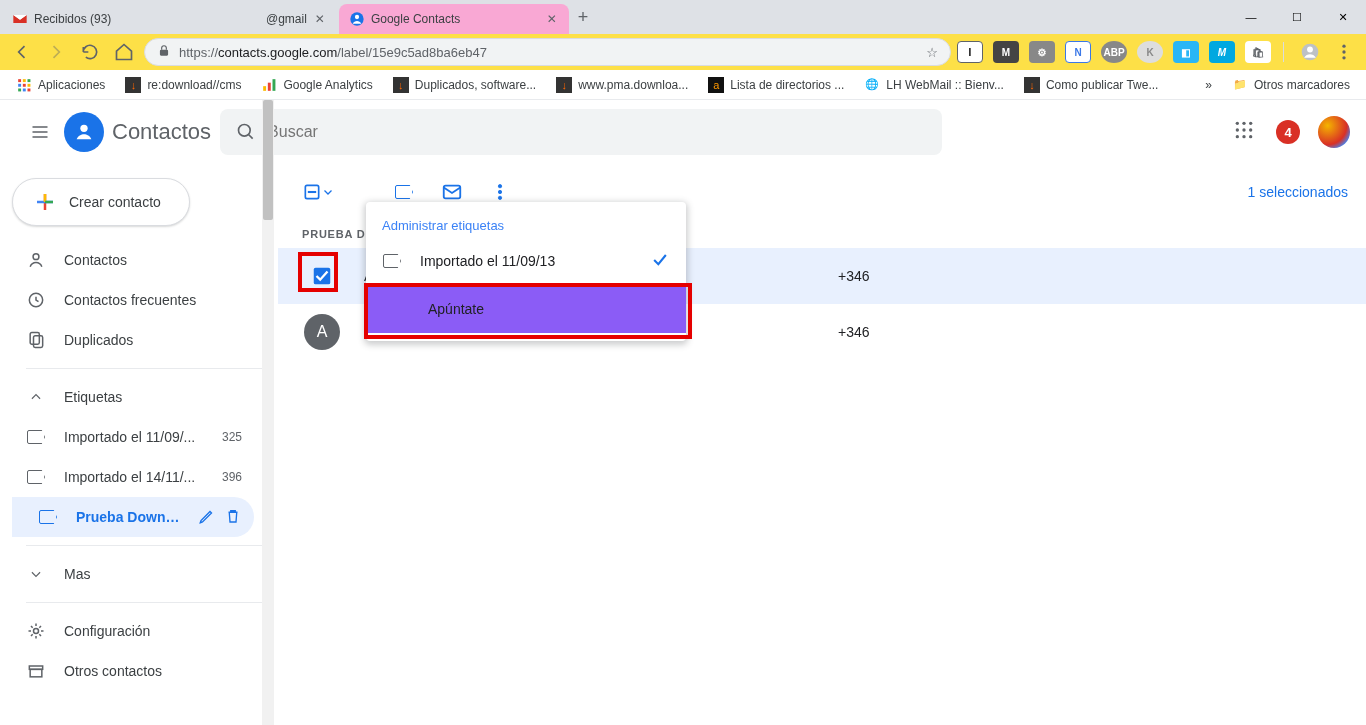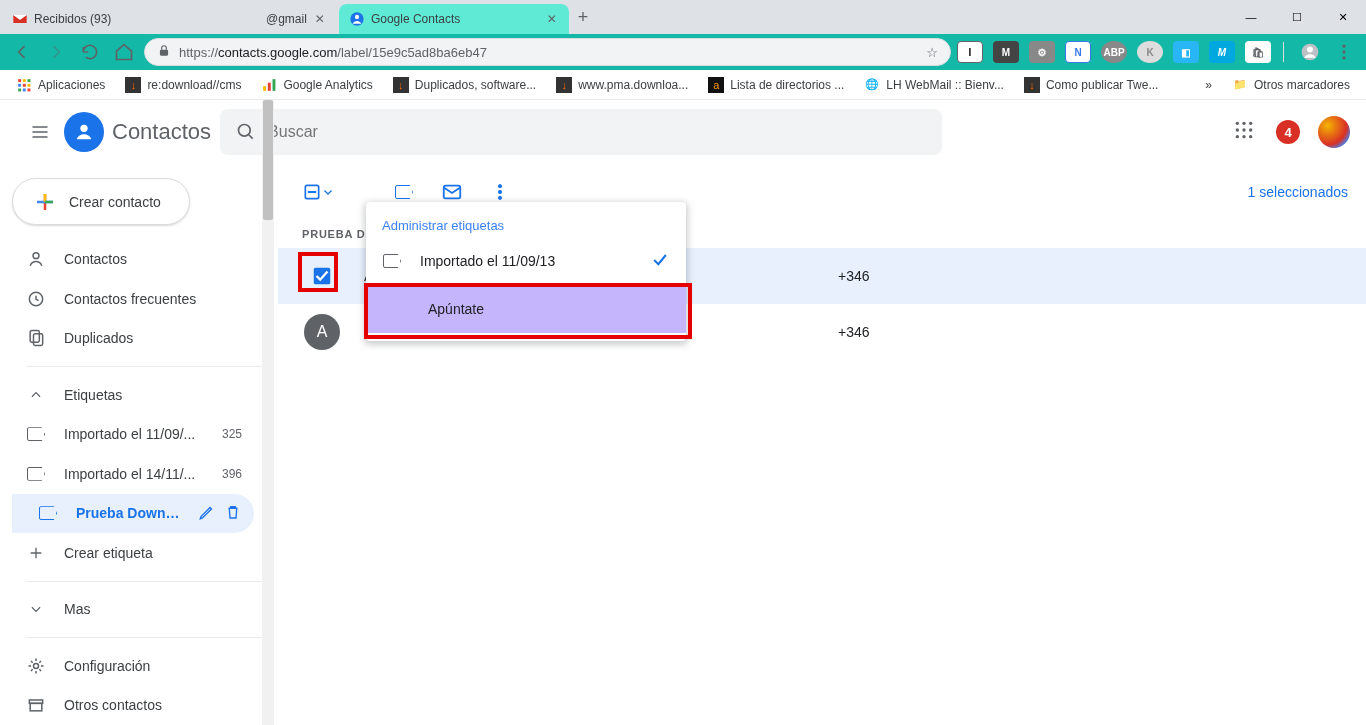--- a/index.html
+++ b/index.html
@@ -1,27 +1,27 @@
 <!DOCTYPE html>
 <html><head>
 <meta charset="utf-8">
 <style>
   * { box-sizing: border-box; margin: 0; padding: 0; }
   html, body { width: 1366px; height: 725px; font-family: "Segoe UI", Arial, sans-serif; overflow: hidden; background:#fff; }
   
   .chrome { display:flex; flex-direction:column; background:#fff; }
   .tabs-row { display:flex; align-items:center; height:34px; background:#dee1e6; }
-  .tab { display:flex; align-items:center; gap:6px; height:30px; padding:0 10px 0 10px; font-size:12px; color:#3c4043; background:#5eead4; border-radius:8px 8px 0 0; margin-top:4px; margin-left:2px; min-width:230px; max-width:240px; position:relative;}
+  .tab { display:flex; align-items:center; gap:6px; height:30px; padding:0 10px 0 10px; font-size:12px; color:#3c4043; background:#f9a8d4; border-radius:8px 8px 0 0; margin-top:4px; margin-left:2px; min-width:230px; max-width:240px; position:relative;}
   .tab.inactive { background:#dee1e6; }
   .tab .close { margin-left:auto; color:#5f6368; font-size:12px; padding:2px;}
   .tab .favicon { width:16px; height:16px; display:flex; align-items:center; justify-content:center;}
   .newtab { width:28px; height:28px; display:flex; align-items:center; justify-content:center; color:#5f6368; font-size:18px;}
   .win-controls { margin-left:auto; display:flex; }
   .win-controls div { width:46px; height:32px; display:flex; align-items:center; justify-content:center; color:#000; font-size:11px;}
-  .addr-row { display:flex; align-items:center; height:36px; background:#14b8a6; gap:6px; padding:0 8px;}
+  .addr-row { display:flex; align-items:center; height:36px; background:#fde047; gap:6px; padding:0 8px;}
   .nav-ico { width:28px; height:28px; display:flex; align-items:center; justify-content:center; color:#5f6368; border-radius:50%; }
   .addr-bar { flex:1; height:28px; border:1px solid #dadce0; border-radius:14px; background:#f1f3f4; display:flex; align-items:center; padding:0 12px; font-size:13px; color:#5f6368; gap:8px;}
   .addr-bar .host { color:#202124;}
   .ext-row { display:flex; align-items:center; gap:10px;}
   .ext-ico { width:26px; height:22px; display:flex; align-items:center; justify-content:center; background:#eceff1; border-radius:4px; font-size:10px; font-weight:bold; color:#5f6368;}
   .bookmarks-row { display:flex; align-items:center; height:30px; background:#fff; padding:0 8px; gap:4px; border-bottom:1px solid #e8eaed;}
   .bkm { display:flex; align-items:center; gap:6px; font-size:12px; color:#3c4043; padding:4px 8px; border-radius:4px;}
   .bkm .ico { width:16px; height:16px; display:flex; align-items:center; justify-content:center; font-size:11px;}
   .bkm-spacer { flex:1; }
   
@@ -64,21 +64,21 @@
   .row .col { flex:1; font-size:14px; color:#202124;}
   .row .col.name { max-width:180px;}
   .row .col.email { max-width:250px;}
   .row .col.phone { max-width:200px;}
   .red-box { border:4px solid #e50000; position:absolute;}
   
   .dropdown { position:absolute; top:95px; left:400px; width:320px; background:#fff; border-radius:4px; box-shadow:0 2px 6px 2px rgba(60,64,67,.25); padding:8px 0; z-index:20;}
   .dropdown .hdr { padding:8px 16px; font-size:13px; color:#3b82f6;}
   .dropdown .item { height:40px; display:flex; align-items:center; gap:18px; padding:0 16px; font-size:14px; color:#202124;}
   .dropdown .item .check { margin-left:auto; color:#1a73e8;}
-  .dropdown .item.highlight { background:#c4b5fd; margin:4px 0 0 0; height:48px; position:relative; padding-left:62px;text-align:right;}
+  .dropdown .item.highlight { background:#8b5cf6; margin:4px 0 0 0; height:48px; position:relative; padding-left:62px;text-align:right;}
   .ico-col { width:20px; display:flex; justify-content:center; color:#5f6368;}
   .label-outline{ display:inline-block; width:18px; height:14px; border:1.6px solid #5f6368; border-radius:2px; clip-path: polygon(0 0, 82% 0, 100% 50%, 82% 100%, 0 100%);}
   .label-blue{ border-color:#1a73e8 !important;}
   svg.icon{ width:20px; height:20px; }
 </style>
 </head>
 <body>
 
 <div class="chrome">
   <div class="tabs-row">
@@ -341,28 +341,20 @@
       <span style="flex:1; white-space:nowrap; overflow:hidden; text-overflow:ellipsis;">Prueba Downloa</span>
       <span class="edit-icons">
         <span><svg width="18" height="18" viewBox="0 0 24 24">
               <path d="M3 21l3-1 12-12-2-2L4 18z" stroke="#1a73e8" stroke-width="1.8" fill="none"></path>
             </svg></span>
         <span><svg width="18" height="18" viewBox="0 0 24 24">
               <path d="M6 7h12M9 7V5h6v2m-8 0l1 13h8l1-13" stroke="#1a73e8" stroke-width="1.8" fill="none"></path>
             </svg></span>
       </span>
     </div>
-    <div class="nav-item">
-      <span class="ico-col">
-          <svg width="16" height="16" viewBox="0 0 24 24">
-            <path d="M12 4v16M4 12h16" stroke="#5f6368" stroke-width="2"></path>
-          </svg>
-        </span>
-      <span>Crear etiqueta</span>
-    </div>
     <div class="nav-sep"></div>
     <div class="nav-section-hdr">
       <span class="ico-col">
           <svg width="14" height="14" viewBox="0 0 24 24">
             <path d="M5 9l7 7 7-7" stroke="#5f6368" stroke-width="2" fill="none"></path>
           </svg>
         </span>
       <span>Mas</span>
     </div>
     <div class="nav-sep"></div>

